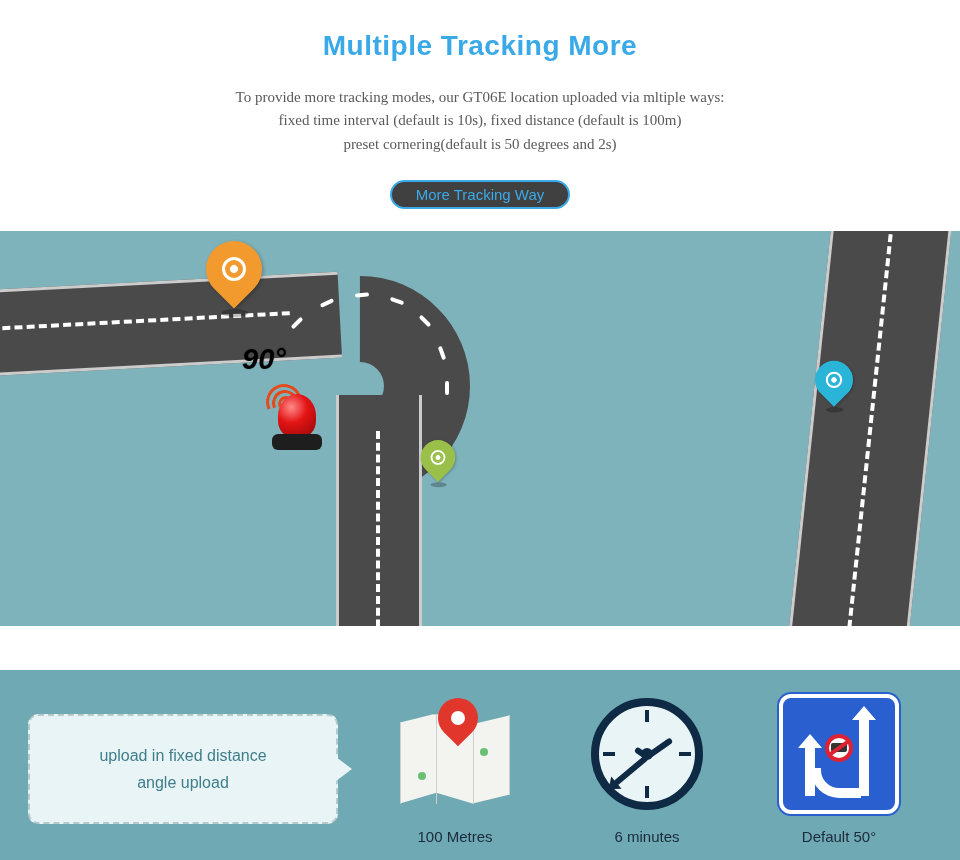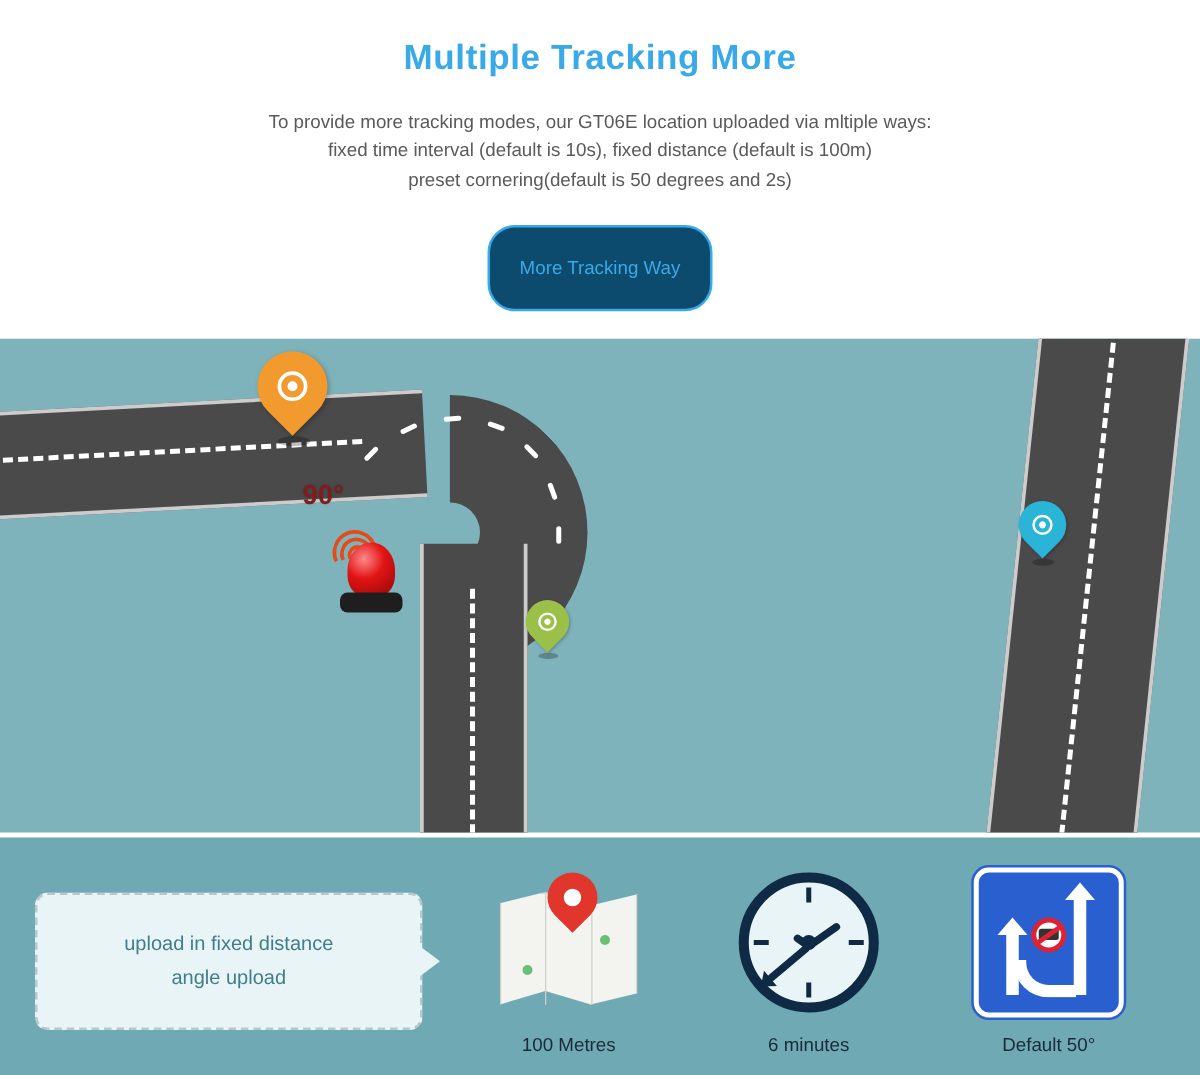--- a/index.html
+++ b/index.html
@@ -16,31 +16,32 @@
     color: #3aa9e8;
     font-size: 28px;
     font-weight: 600;
     letter-spacing: .5px;
   }
   .desc {
     margin-top: 24px;
     color: #5a5a5a;
     font-size: 15px;
     line-height: 1.55;
+    font-family: Liberation Serif, serif;
   }
   .cta {
     display: inline-block;
     margin-top: 24px;
-    padding: 24px 24px;
+    padding: 4px 24px;
     border: 2px solid #3aa9e8;
     border-radius: 22px;
     color: #3aa9e8;
     font-size: 15px;
     font-weight: 500;
-    background: #0c4a6e;
+    background: #404040;
     cursor: pointer;
   }
 
   
   .map {
     position: relative;
     width: 100%;
     height: 395px;
     margin-top: 22px;
     background: #7eb3bc;
@@ -146,21 +147,21 @@
     background: rgba(0,0,0,.25); border-radius:50%;
   }
 
   .pin-orange { left: 206px; top: 10px; }
   .pin-green  { left: 410px; top: 195px; }
   .pin-blue   { right: 98px;  top: 118px; }
 
   
   .angle-label{
     position:absolute; left:242px; top:112px;
-    color:#7f1d1d; font-weight:700; font-size:22px; 
+    color:#000000; font-weight:700; font-size:29px; font-style:italic;
     text-shadow:0 0 2px rgba(0,0,0,.2);
   }
 
   
   .alarm{
     position:absolute; left:266px; top:155px; width:62px; height:64px;
   }
   .alarm .base{
     position:absolute; bottom:0; left:6px; width:50px; height:16px;
     background:#1e1e1e; border-radius:6px;

